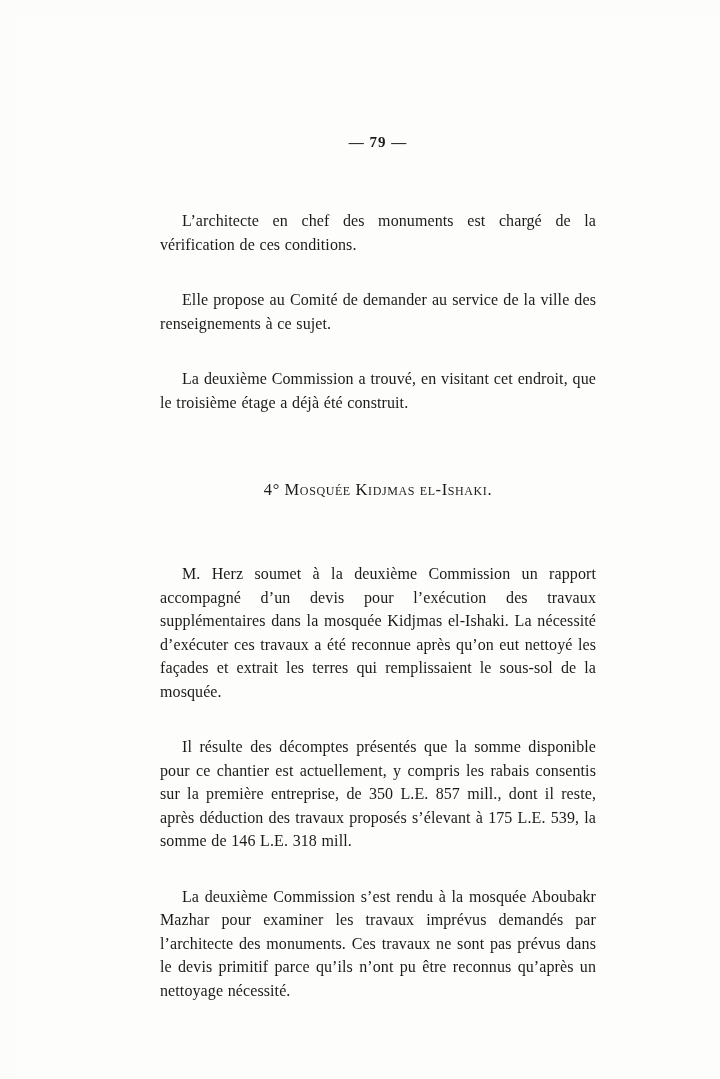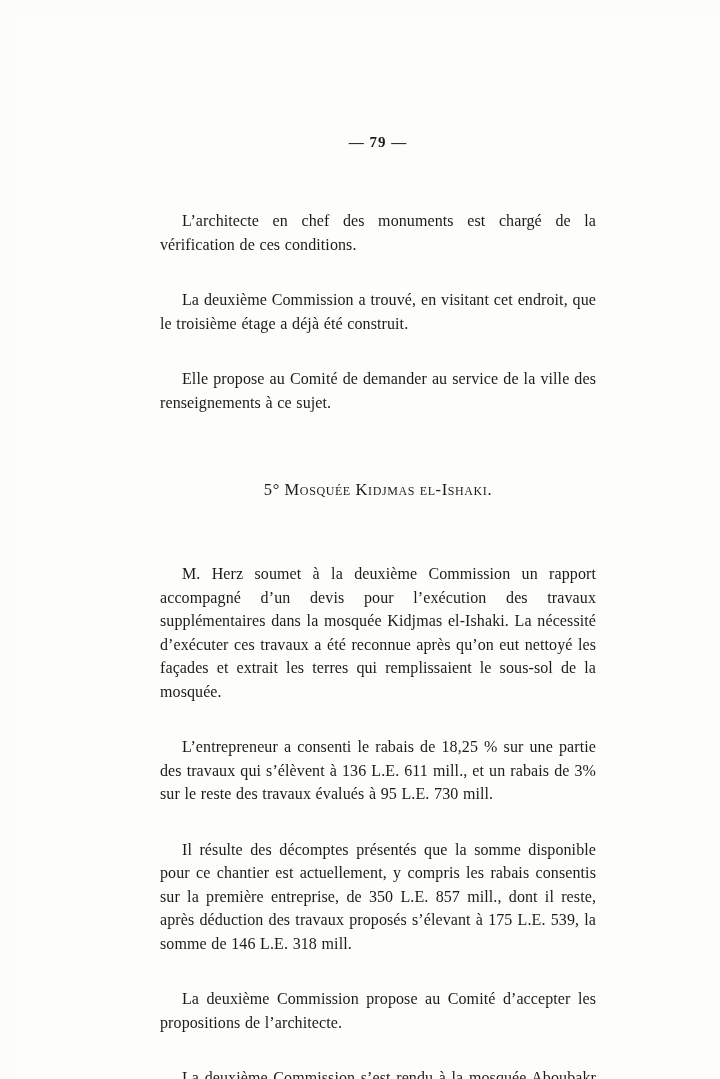--- a/index.html
+++ b/index.html
@@ -57,31 +57,29 @@
 <body>
 
 <div class="scan-page">
   <div class="content">
 
     <div class="page-number">— 79 —</div>
 
     <p class="para">L’architecte en chef des monuments est chargé de la vérification de ces conditions.</p>
 
 
+    <p class="para">Elle propose au Comité de demander au service de la ville des renseignements à ce sujet.</p>
+
     <p class="para">La deuxième Commission a trouvé, en visitant cet endroit, que le troisième étage a déjà été construit.</p>
 
-    <p class="para">Elle propose au Comité de demander au service de la ville des renseignements à ce sujet.</p>
-
-    <h2 class="section-heading">5° Mosquée Kidjmas el-Ishaki.</h2>
+    <h2 class="section-heading">4° Mosquée Kidjmas el-Ishaki.</h2>
 
     <p class="para">M. Herz soumet à la deuxième Commission un rapport accompagné d’un devis pour l’exécution des travaux supplémentaires dans la mosquée Kidjmas el-Ishaki. La nécessité d’exécuter ces travaux a été reconnue après qu’on eut nettoyé les façades et extrait les terres qui remplissaient le sous-sol de la mosquée.</p>
 
-    <p class="para">L’entrepreneur a consenti le rabais de 18,25 % sur une partie des travaux qui s’élèvent à 136 L.E. 611 mill., et un rabais de 3% sur le reste des travaux évalués à 95 L.E. 730 mill.</p>
 
     <p class="para">Il résulte des décomptes présentés que la somme disponible pour ce chantier est actuellement, y compris les rabais consentis sur la première entreprise, de 350 L.E. 857 mill., dont il reste, après déduction des travaux proposés s’élevant à 175 L.E. 539, la somme de 146 L.E. 318 mill.</p>
 
-    <p class="para">La deuxième Commission propose au Comité d’accepter les propositions de l’architecte.</p>
 
 
     <p class="para">La deuxième Commission s’est rendu à la mosquée Aboubakr Mazhar pour examiner les travaux imprévus demandés par l’architecte des monuments. Ces travaux ne sont pas prévus dans le devis primitif parce qu’ils n’ont pu être reconnus qu’après un nettoyage nécessité.</p>
 
   </div>
 </div>
 
 </body></html>

